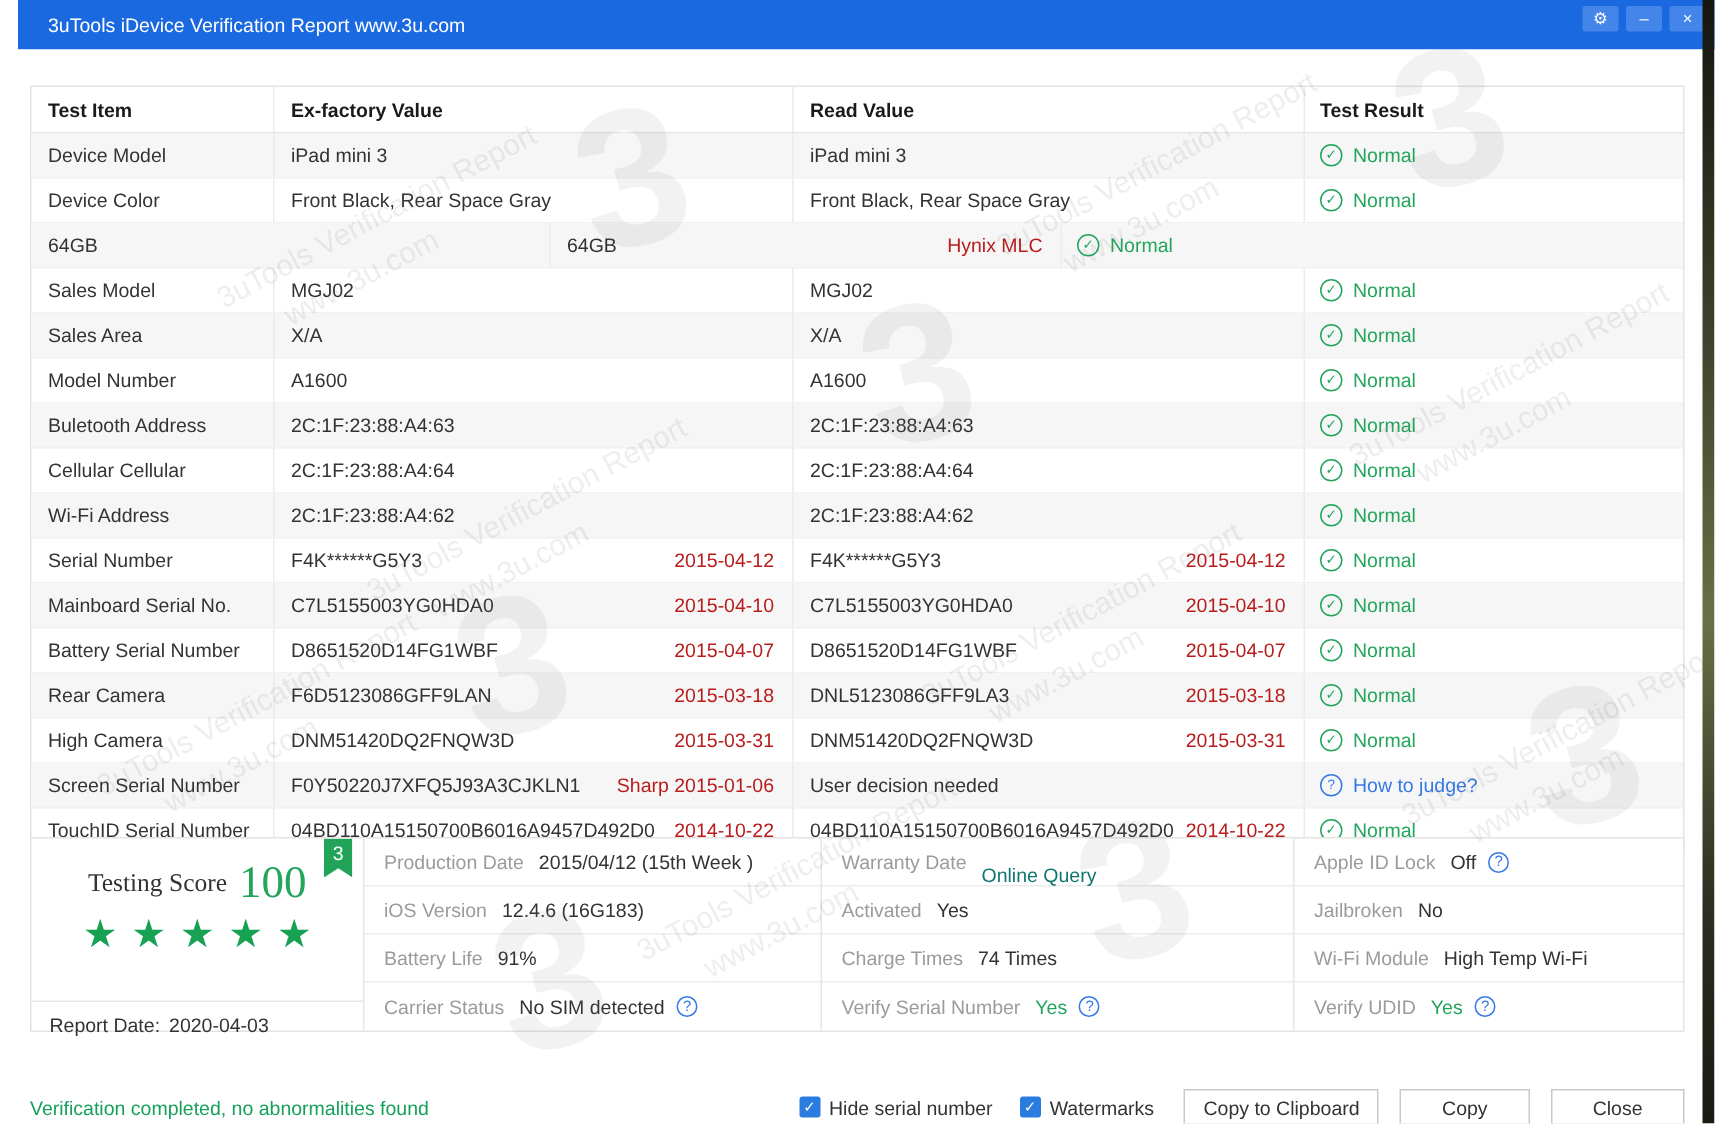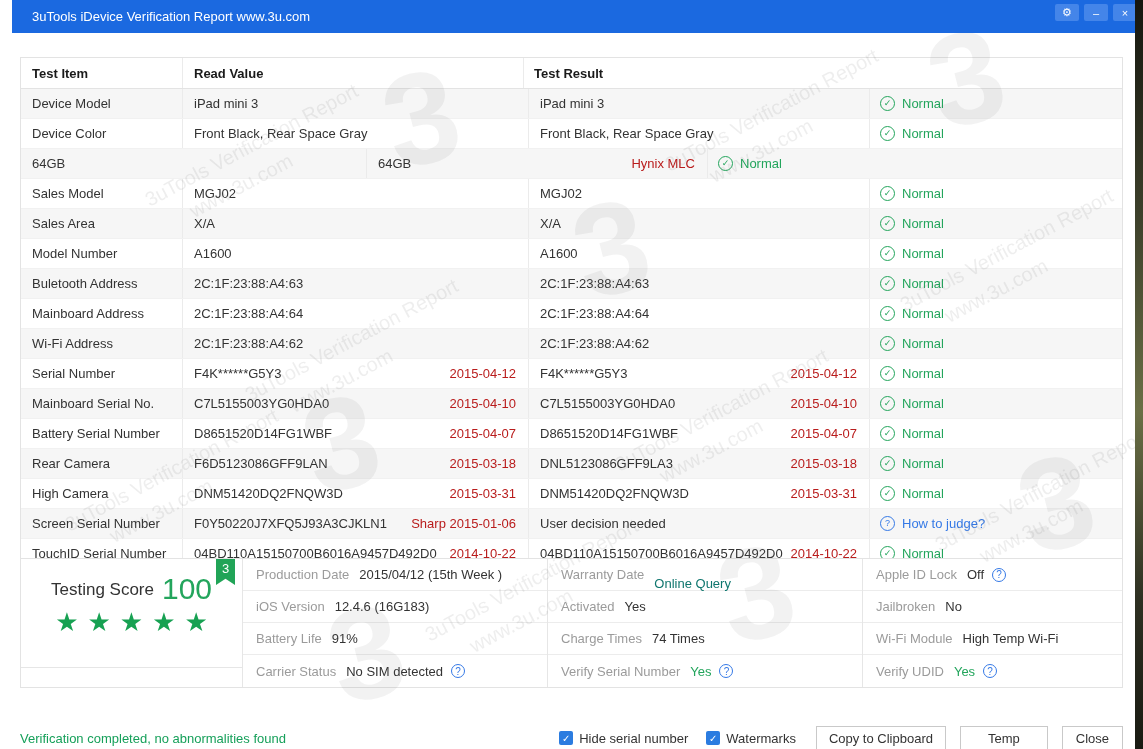--- a/index.html
+++ b/index.html
@@ -35,21 +35,21 @@
   .result-flag[data-style="normal"]{color:#23a55c;}
   .result-flag[data-style="question"]{color:#3579e6;}
   .circle-ic{width:15px;height:15px;border:1px solid currentColor;border-radius:50%;box-sizing:border-box;
        display:flex;align-items:center;justify-content:center;font-size:9px;line-height:1;}
 
   
   .summary{position:absolute;left:20px;top:525px;width:1103px;height:130px;border:1px solid #e3e3e3;
        box-sizing:border-box;display:flex;font-size:13px;background:#fff;}
   .score-cell{width:222px;border-right:1px solid #e6e6e6;position:relative;box-sizing:border-box;}
   .score-top{height:96px;border-bottom:1px solid #e6e6e6;text-align:center;box-sizing:border-box;}
-  .score-line{margin-top:13px;font-size:17px;color:#333;}
+  .score-line{margin-top:13px;font-size:17px;color:#333;font-family:Liberation Serif, serif;}
   .score-num{font-size:30px;color:#23a55c;margin-left:8px;vertical-align:-4px;}
   .stars{margin-top:2px;font-size:26px;color:#17a152;letter-spacing:9px;padding-left:9px;line-height:1.1;}
   .badge{position:absolute;top:0;right:7px;width:19px;height:26px;background:#21a457;color:#fff;font-size:13px;
        text-align:center;line-height:20px;clip-path:polygon(0 0,100% 0,100% 100%,50% 76%,0 100%);}
   .report-date-row{height:31px;display:flex;align-items:center;padding-left:12px;gap:6px;color:#333;}
   .info-col{box-sizing:border-box;border-right:1px solid #e6e6e6;}
   .info-col.c1{width:305px;} .info-col.c2{width:315px;} .info-col.c3{flex:1;border-right:none;}
   .info-row{height:32px;display:flex;align-items:center;padding-left:13px;border-bottom:1px solid #ececec;box-sizing:border-box;}
   .info-row:last-child{border-bottom:none;}
   .info-label{color:#9b9b9b;}
@@ -63,21 +63,21 @@
   .footer{position:absolute;left:20px;top:669px;width:1103px;height:30px;display:flex;align-items:center;margin-top:21px;}
   .status{color:#16a05a;font-size:13px;margin-right:auto;}
   .cb-group{display:flex;align-items:center;margin-left:18px;}
   .checkbox{width:14px;height:14px;background:#2b7ce0;border-radius:2px;color:#fff;font-size:10px;
        display:flex;align-items:center;justify-content:center;}
   .cb-label{margin-left:6px;color:#333;font-size:13px;}
   .btn{height:24px;border:1px solid #c9c9c9;background:#fff;color:#333;font-size:13px;
        display:flex;align-items:center;justify-content:center;box-sizing:border-box;margin-left:14px;}
   .btn-copy{padding:0 12px;margin-left:20px;}
   .btn-save{padding:0 27px;}
-  .btn-close{padding:0 13px;}
+  .btn-close{padding:0 27px;}
 
   
   .wm-layer{position:absolute;left:0;top:0;width:1135px;height:749px;overflow:hidden;pointer-events:none;z-index:10;}
   .wm-text{position:absolute;transform:rotate(-28deg);color:rgba(90,90,90,0.10);font-size:20px;white-space:nowrap;line-height:1.55;}
   .wm-text .l2{display:block;padding-left:34px;}
   .wm-logo{position:absolute;transform:rotate(-14deg);font-size:130px;font-weight:bold;color:rgba(110,110,110,0.09);line-height:1;}
 </style>
 </head>
 <body>
 
@@ -96,20 +96,21 @@
         <span>×</span>
       </div>
     </div>
   </div>
 
   <div class="main">
 
     <div class="report-table">
       <div class="t-head">
         <div class="c-item">Test Item</div>
+        <div class="c-factory">Ex-factory Value</div>
         <div class="c-read">Read Value</div>
         <div class="c-result">Test Result</div>
       </div>
       <div class="t-body">
 
           <div class="t-row">
             <div class="c-item">Device Model</div>
             <div class="c-factory">
               <span>iPad mini 3</span>
               <span class="note"></span>
@@ -227,21 +228,21 @@
             </div>
             <div class="c-result">
               <span class="result-flag" data-style="normal">
                 <span class="circle-ic">✓</span>
                 <span>Normal</span>
               </span>
             </div>
           </div>
 
           <div class="t-row">
-            <div class="c-item">Mainboard Address</div>
+            <div class="c-item">Cellular Cellular</div>
             <div class="c-factory">
               <span>2C:1F:23:88:A4:64</span>
               <span class="note"></span>
             </div>
             <div class="c-read">
               <span>2C:1F:23:88:A4:64</span>
               <span class="note"></span>
             </div>
             <div class="c-result">
               <span class="result-flag" data-style="normal">
@@ -401,20 +402,24 @@
       <div class="score-cell">
         <div class="badge">3</div>
         <div class="score-top">
           <div class="score-line">
             <span>Testing Score</span><span class="score-num">100</span>
           </div>
           <div class="stars">
             
           <span>★</span><span>★</span><span>★</span><span>★</span><span>★</span></div>
         </div>
+        <div class="report-date-row">
+          <span>Report Date:</span>
+          <span>2020-04-03</span>
+        </div>
       </div>
 
       <div class="info-col c1">
 
           <div class="info-row">
             <span class="info-label">Production Date</span>
             <span class="info-value" data-style="dark">2015/04/12 (15th Week )</span>
 
           </div>
 
@@ -503,21 +508,21 @@
       </div>
 
       <div class="cb-group">
         <span class="checkbox">
           <span>✓</span>
         </span>
         <span class="cb-label">Watermarks</span>
       </div>
 
       <button class="btn btn-copy">Copy to Clipboard</button>
-      <button class="btn btn-save">Temp</button>
+      <button class="btn btn-save">Copy</button>
       <button class="btn btn-close">Close</button>
     </div>
 
     <div class="wm-layer">
       <div class="wm-logo" style="left:385px;top:20px;">3</div>
       <div class="wm-logo" style="left:575px;top:150px;">3</div>
       <div class="wm-logo" style="left:305px;top:345px;">3</div>
       <div class="wm-logo" style="left:720px;top:495px;">3</div>
       <div class="wm-logo" style="left:1020px;top:405px;">3</div>
       <div class="wm-logo" style="left:930px;top:-20px;">3</div>

